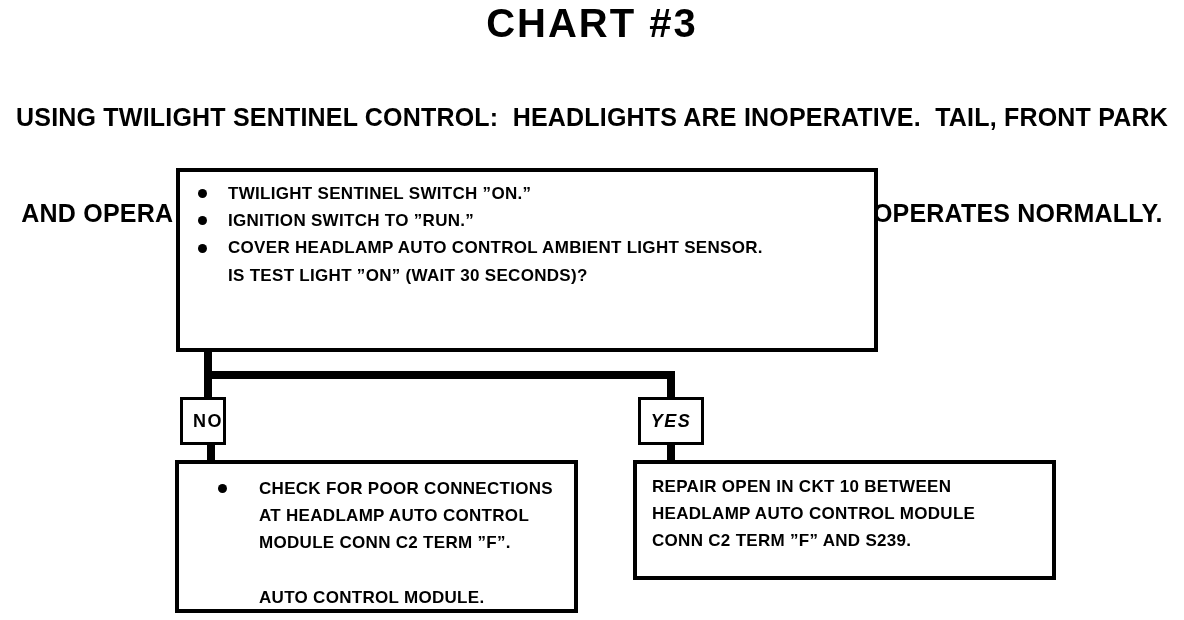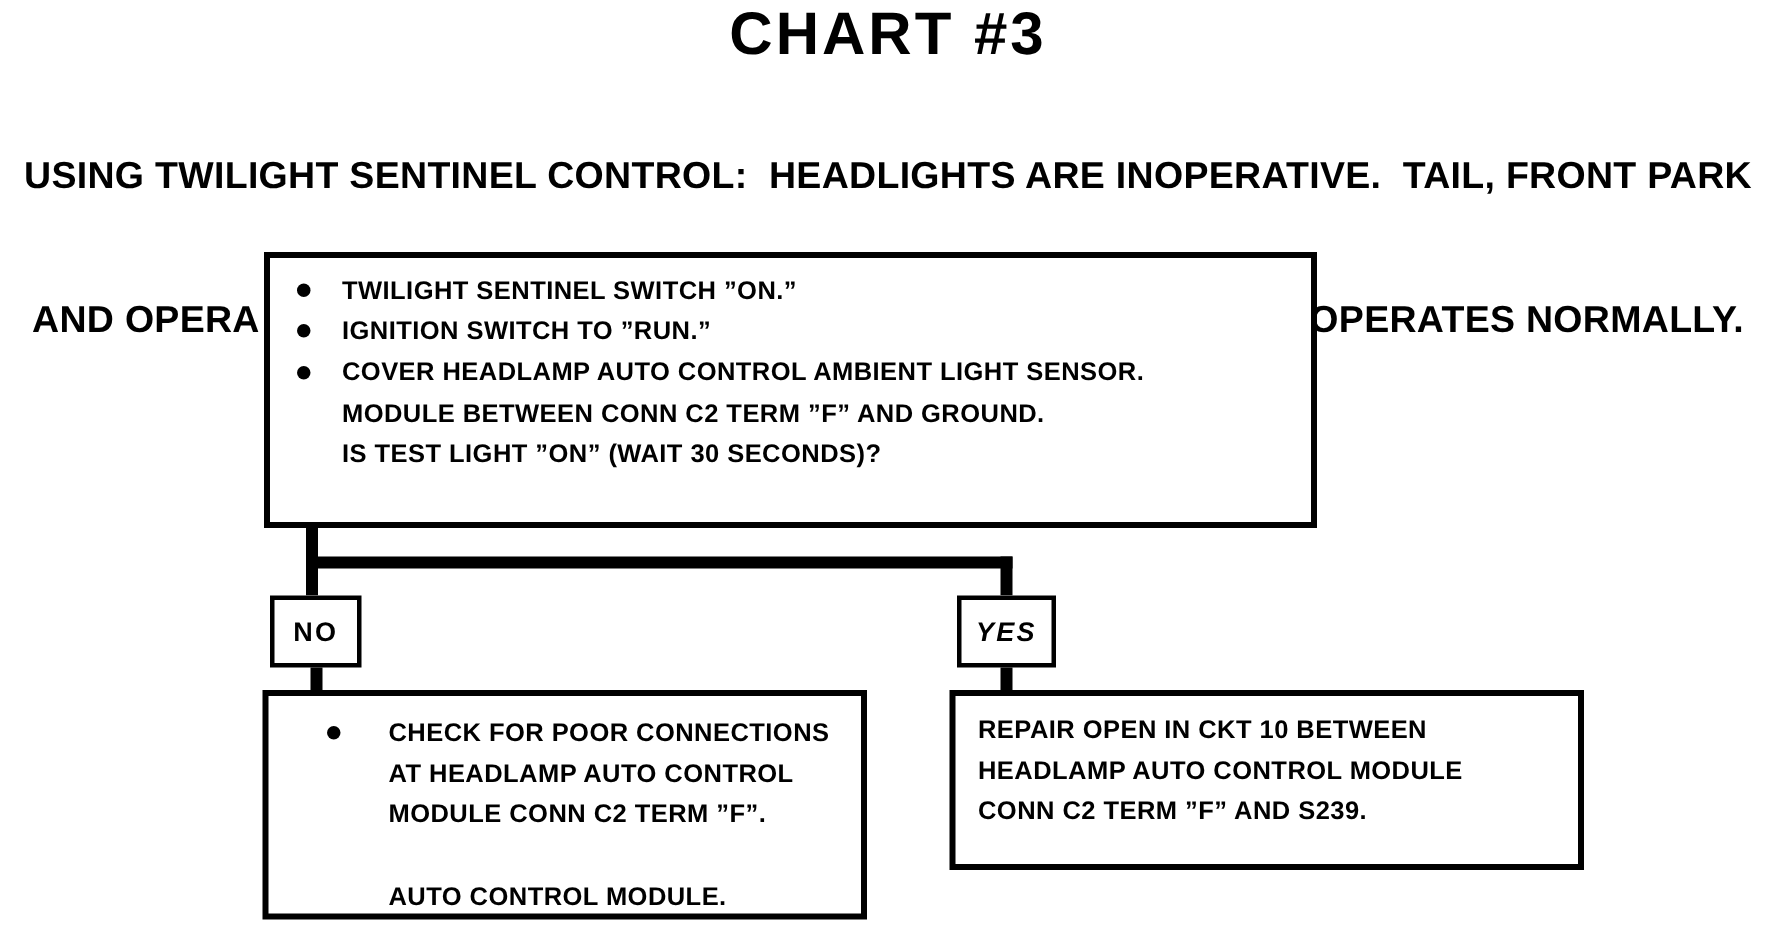--- a/index.html
+++ b/index.html
@@ -57,21 +57,21 @@
   .start-box .bullet-cell { width: 30px; }
 
   .branch-box {
     border-width: 3px;
     display: flex;
     align-items: center;
     justify-content: center;
     font-size: 18px;
     letter-spacing: 1.5px;
   }
-  .no-box  { left: 180px; top: 397px; width: 61px; height: 48px; }
+  .no-box  { left: 180px; top: 397px; width: 46px; height: 48px; justify-content: flex-end; }
   .yes-box { left: 638px; top: 397px; width: 66px; height: 48px; font-style: italic; }
 
   .no-result-box {
     left: 175px; top: 460px;
     width: 403px; height: 153px;
     padding-top: 11px;
   }
   .no-result-box .row { padding-left: 39px; gap: 12px; }
   .no-result-box .bullet-cell { width: 29px; }
 
@@ -134,24 +134,20 @@
     <div class="row">
       <span class="bullet-cell"><span class="dot"></span></span>
       <span>IGNITION SWITCH TO ”RUN.”</span>
     </div>
     <div class="row">
       <span class="bullet-cell"><span class="dot"></span></span>
       <span>COVER HEADLAMP AUTO CONTROL AMBIENT LIGHT SENSOR.</span>
     </div>
     <div class="row">
       <span class="bullet-cell"></span>
-      <span>MODULE BETWEEN CONN C2 TERM ”F” AND GROUND.</span>
-    </div>
-    <div class="row">
-      <span class="bullet-cell"></span>
       <span>IS TEST LIGHT ”ON” (WAIT 30 SECONDS)?</span>
     </div>
   </div>
 
   <div class="conn conn-trunk"></div>
   <div class="conn conn-crossbar"></div>
   <div class="conn conn-yes-drop"></div>
   <div class="conn conn-no-down"></div>
   <div class="conn conn-yes-down"></div>
 

